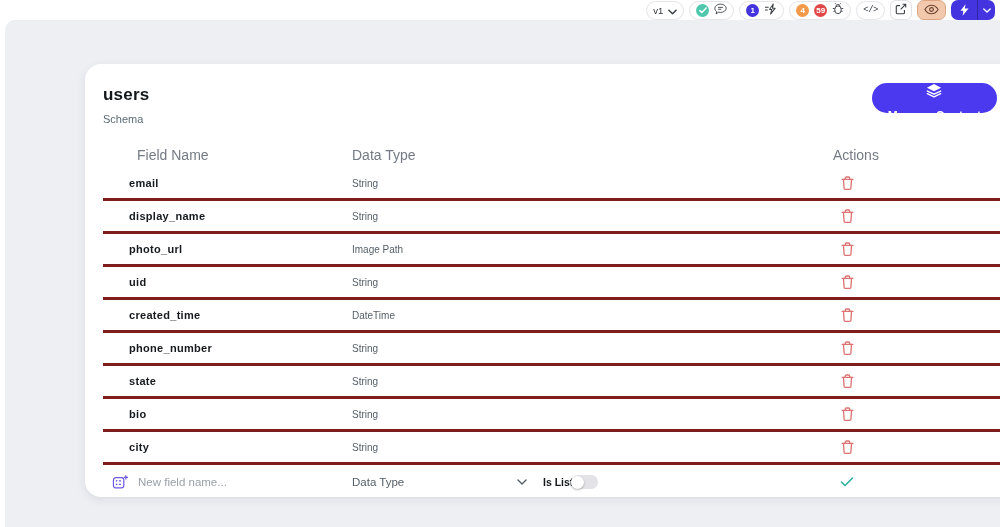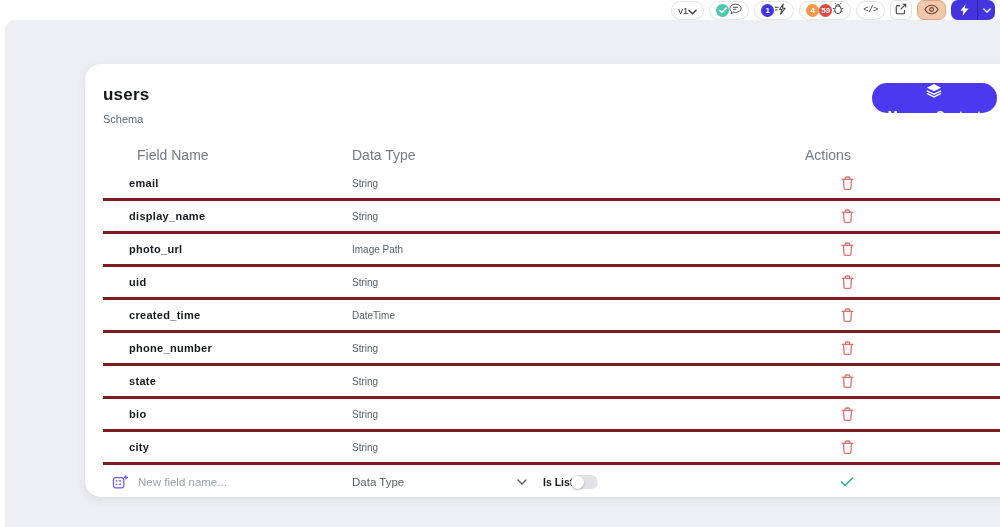--- a/index.html
+++ b/index.html
@@ -2,21 +2,21 @@
 <html><head>
 <meta charset="utf-8">
 <style>
   html,body{margin:0;padding:0;}
   body{width:1000px;height:527px;position:relative;overflow:hidden;background:#ffffff;
        font-family:"Liberation Sans",sans-serif;-webkit-font-smoothing:antialiased;}
 
   
   .topbar{position:absolute;top:0;left:0;right:5px;height:20px;background:#fff;
           display:flex;justify-content:flex-end;align-items:center;gap:5px;z-index:5;}
-  .pill{display:flex;align-items:center;height:19px;padding:0 6px;background:#fff;
+  .pill{display:flex;align-items:center;gap:5px;height:19px;padding:0 6px;background:#fff;
         border:1px solid #e4e4e9;border-radius:11px;box-sizing:border-box;cursor:pointer;justify-content:space-between;}
   .pill .txt{font-size:9.5px;color:#33363b;}
   .badge{width:13px;height:13px;border-radius:50%;color:#fff;font-size:8px;font-weight:bold;
          display:flex;align-items:center;justify-content:center;flex:0 0 auto;}
   .badge.teal{background:#4fc7ad;}
   .badge.blue{background:#4334de;}
   .badge.orange{background:#f2994a;}
   .badge.red{background:#e04848;}
   .code-txt{font-size:9px;color:#3c4046;font-family:"Liberation Mono",monospace;letter-spacing:-0.5px;}
   .sq-btn{width:22px;height:20px;border:1px solid #e0e0e5;border-radius:6px;background:#fff;
@@ -44,21 +44,21 @@
               font-family:"Liberation Sans",sans-serif;display:flex;align-items:center;gap:8px;cursor:pointer;flex-direction:column;}
   .kebab-btn{position:absolute;top:19px;right:19px;width:29px;height:30px;background:#fff;
              border:1px solid #e8e8ec;border-radius:8px;display:flex;flex-direction:column;
              align-items:center;justify-content:center;gap:2.5px;box-sizing:border-box;cursor:pointer;}
   .kebab-btn i{width:2.6px;height:2.6px;border-radius:50%;background:#4a4f55;}
 
   
   .thead{position:absolute;left:18px;right:18px;top:80px;height:20px;font-size:14px;color:#747b84;}
   .thead .h-field{position:absolute;left:34px;top:3px;}
   .thead .h-type{position:absolute;left:249px;top:3px;}
-  .thead .h-actions{position:absolute;left:702px;width:40px;top:3px;text-align:center;}
+  .thead .h-actions{position:absolute;left:730px;width:40px;top:3px;text-align:center;}
   .tbody{position:absolute;left:18px;right:18px;top:104px;}
   .row{position:relative;height:30px;border-bottom:3px solid #7f1d1d;}
   .cell-field{position:absolute;left:26px;top:50%;transform:translateY(-50%);
               font-size:11px;font-weight:700;color:#16191d;letter-spacing:0.3px;}
   .cell-type{position:absolute;left:249px;top:50%;transform:translateY(-50%);
              font-size:10px;color:#555f68;}
   .cell-action{position:absolute;left:730px;width:28px;top:50%;transform:translateY(-50%);
                display:flex;justify-content:center;cursor:pointer;}
 
   

